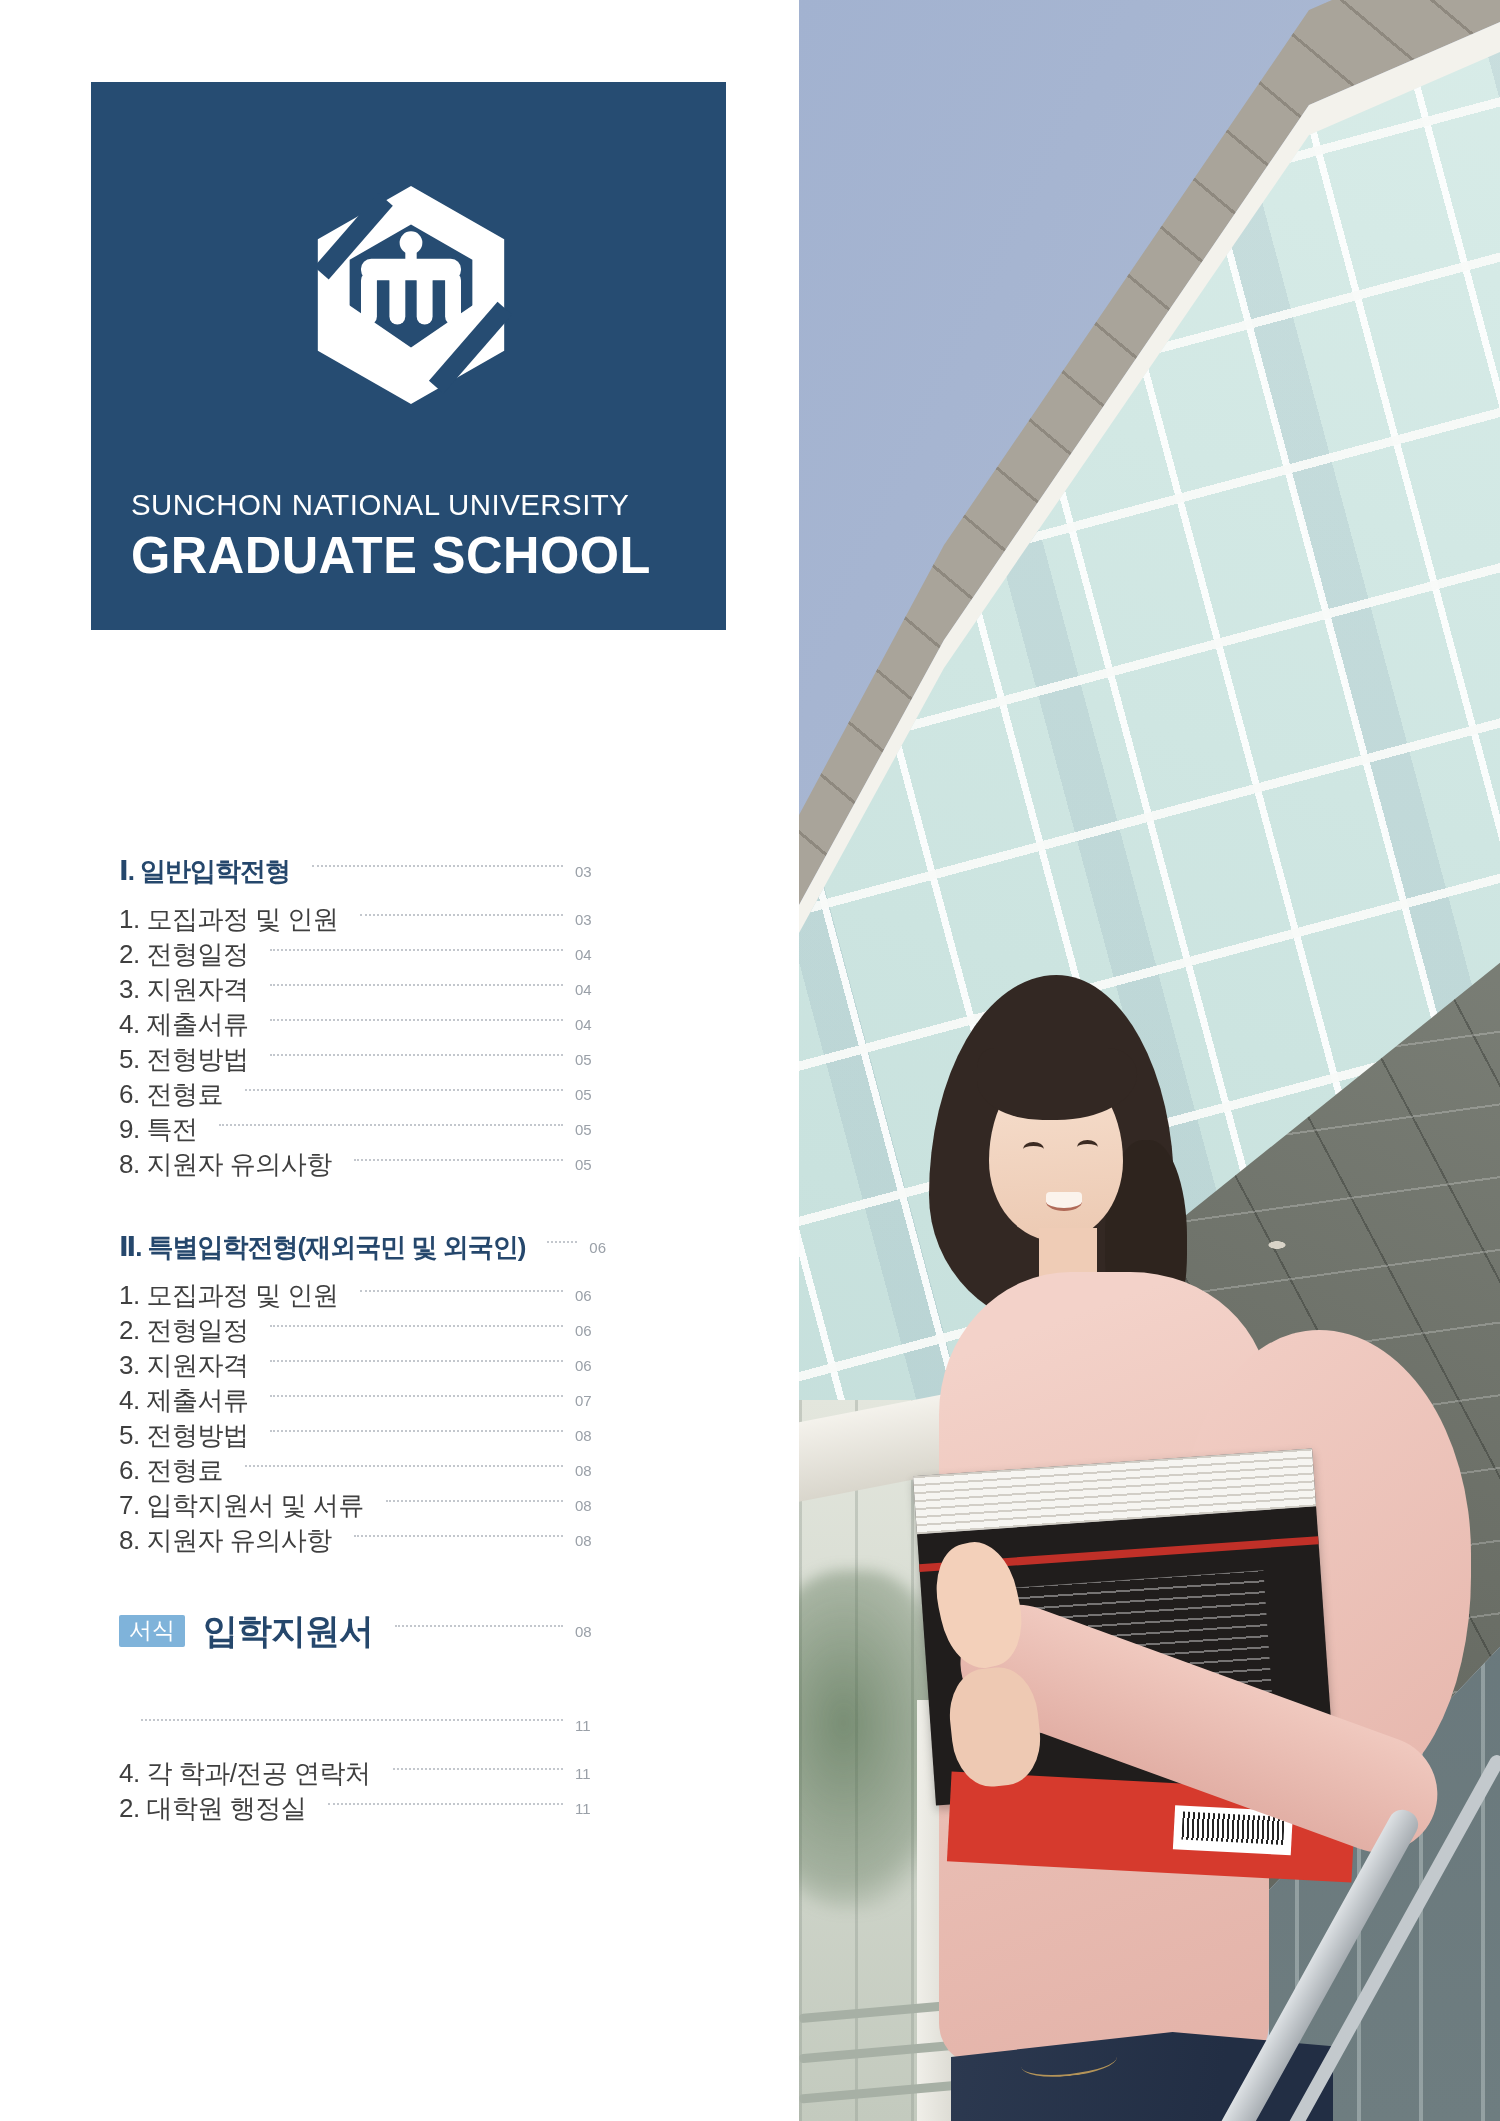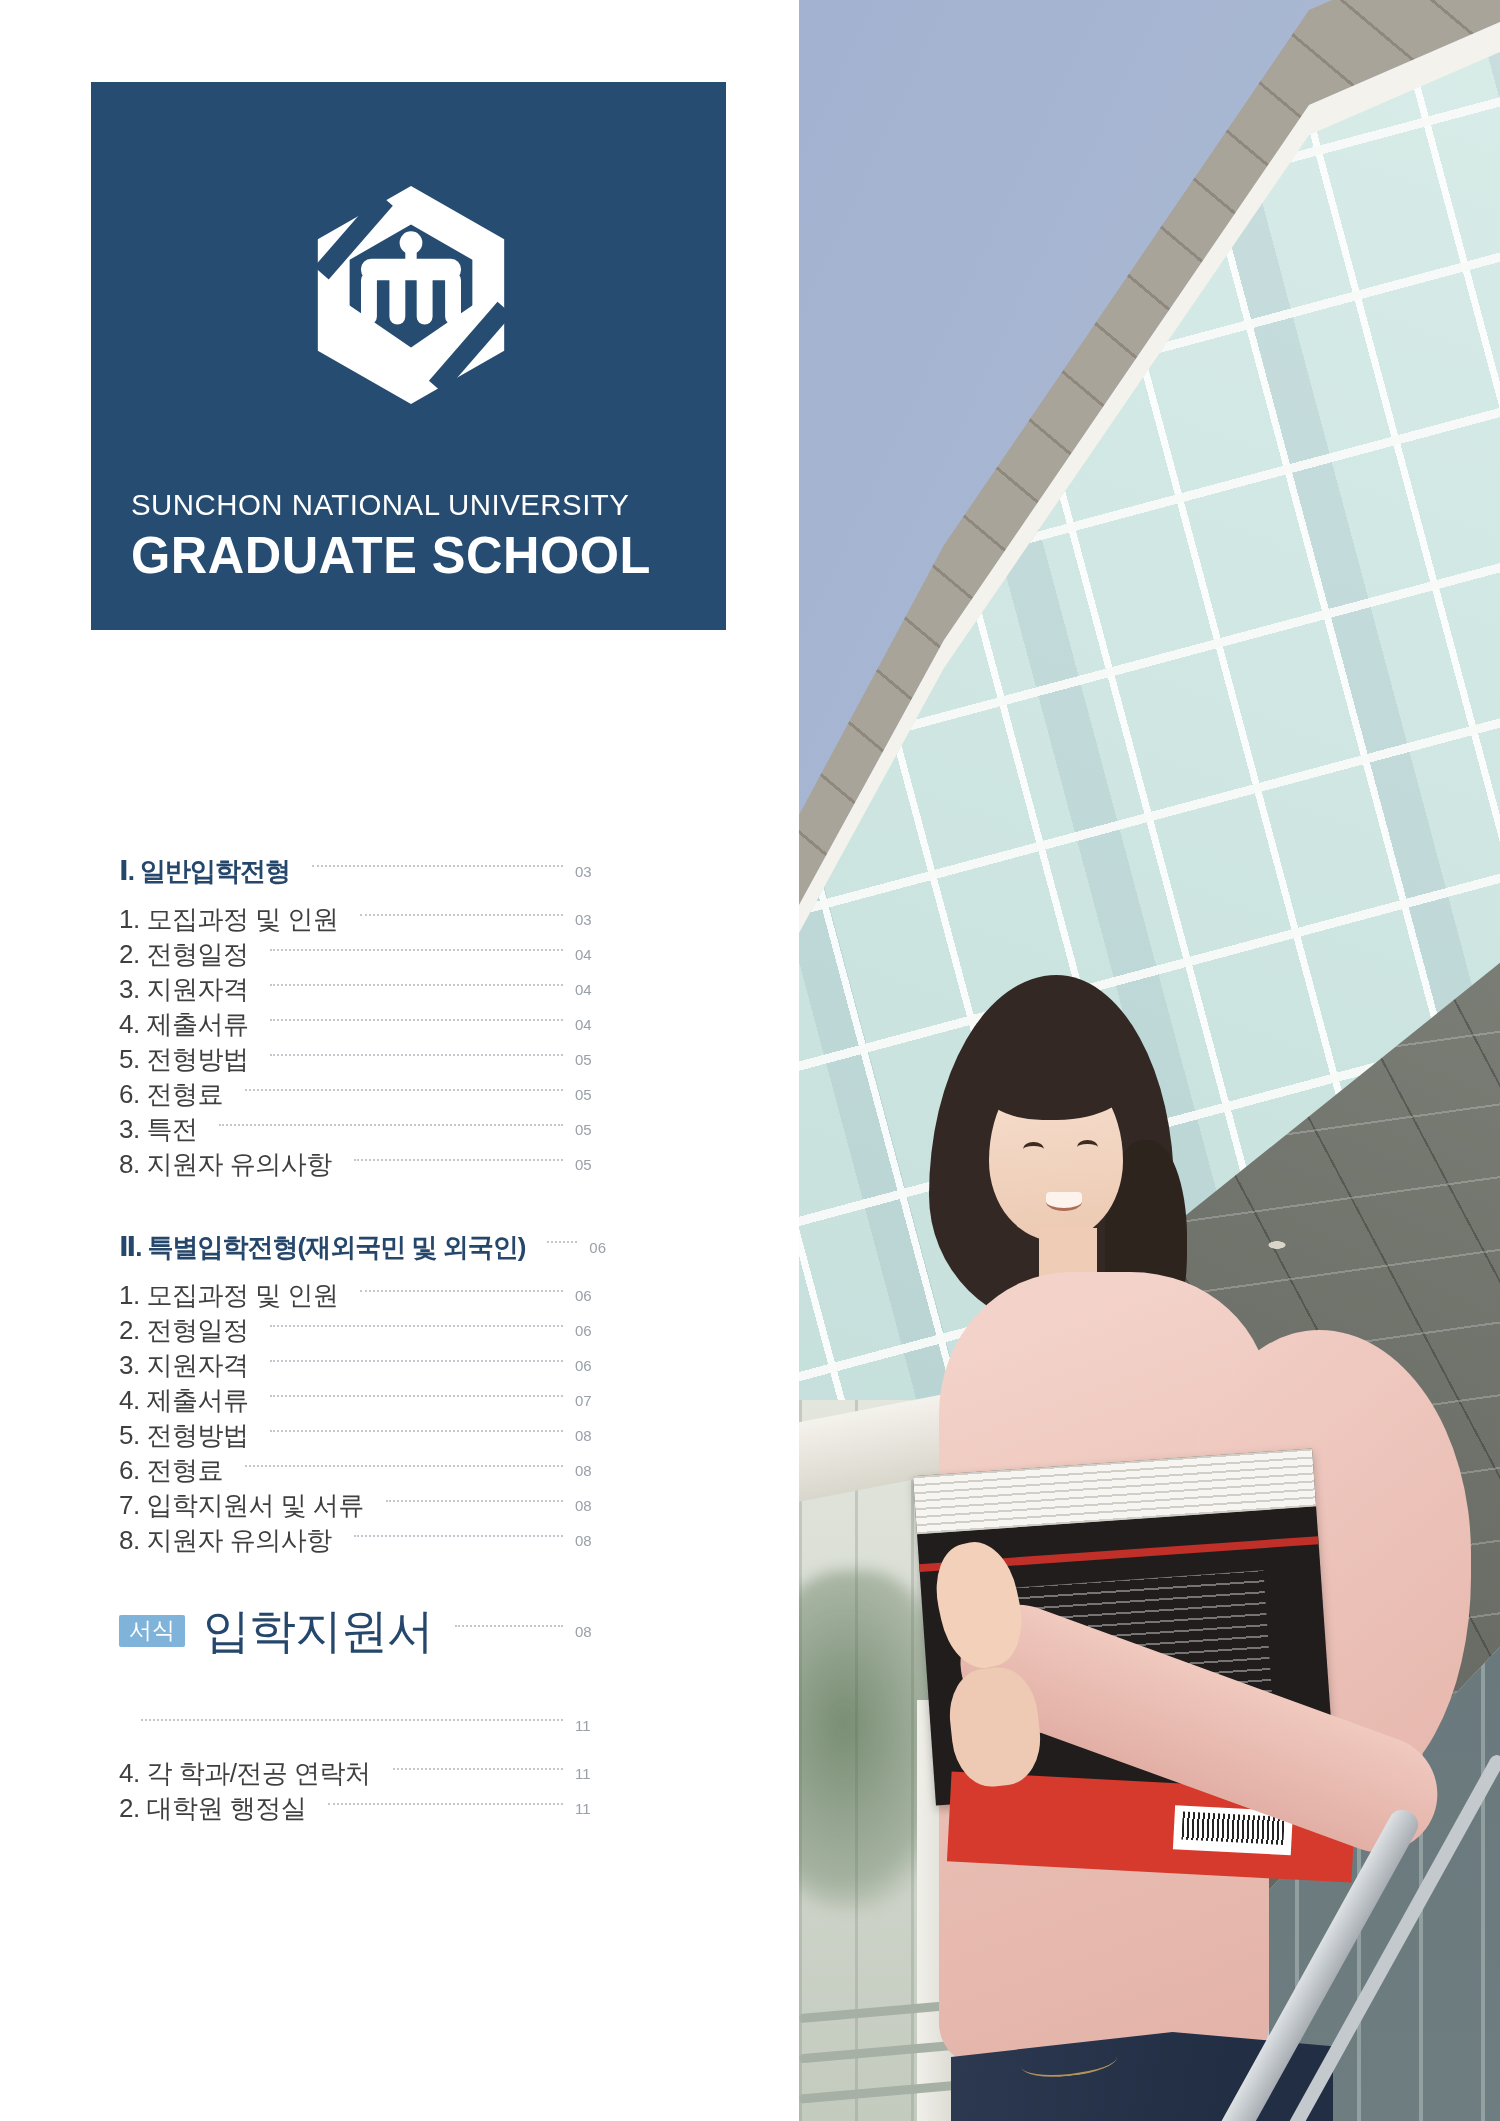--- a/index.html
+++ b/index.html
@@ -23,21 +23,21 @@
   .toc-block + .toc-block{margin-top:42px;}
   .toc-block.form{margin-top:48px;}
   .toc-block.form + .toc-block{margin-top:46px;}
   .toc-head,.toc-item,.toc-formrow{display:flex;align-items:center;}
   .toc-head{height:46px;}
   .toc-items{margin-top:8px;}
   .toc-item{height:35px;}
   .toc-formrow{height:50px;}
   .htitle{font-size:26px;font-weight:700;color:var(--accent);letter-spacing:-1px;white-space:nowrap;}
   .ititle{font-size:26px;color:var(--item);letter-spacing:-.5px;white-space:nowrap;}
-  .ftitle{font-size:47px;font-weight:400;color:var(--accent);letter-spacing:-1px;white-space:nowrap;}
+  .ftitle{font-size:35px;font-weight:700;color:var(--accent);letter-spacing:-1px;white-space:nowrap;}
   .badge{background:var(--badge);color:#fff;font-size:23px;padding:4px 10px 5px;margin-right:18px;
          border-radius:2px;line-height:1;}
   .leader{flex:1;border-bottom:2px dotted var(--leader);margin:0 12px 0 22px;transform:translateY(-5px);min-width:30px;}
   .pg{width:36px;font-size:15px;color:var(--pgnum);text-align:left;}
 
   
   #photo{position:absolute;left:783px;top:0;width:717px;height:2121px;overflow:hidden;
          background:linear-gradient(115deg,#a2b2d0 0%,#aab8d2 40%,#bcc5d6 70%,#d3d5d8 100%);}
   #photo *{position:absolute;}
   .soffit{inset:0;clip-path:polygon(0px 815px,145px 545px,510px 10px,717px -80px,717px 15px,510px 105px,145px 640px,0px 905px);
@@ -178,21 +178,21 @@
             <span class="ititle">5. 전형방법</span>
             <span class="leader"></span>
             <span class="pg">05</span>
           </div>
           <div class="toc-item">
             <span class="ititle">6. 전형료</span>
             <span class="leader"></span>
             <span class="pg">05</span>
           </div>
           <div class="toc-item">
-            <span class="ititle">3. 특전</span>
+            <span class="ititle">9. 특전</span>
             <span class="leader"></span>
             <span class="pg">05</span>
           </div>
           <div class="toc-item">
             <span class="ititle">8. 지원자 유의사항</span>
             <span class="leader"></span>
             <span class="pg">05</span>
           </div>
         </div>
       </div>

